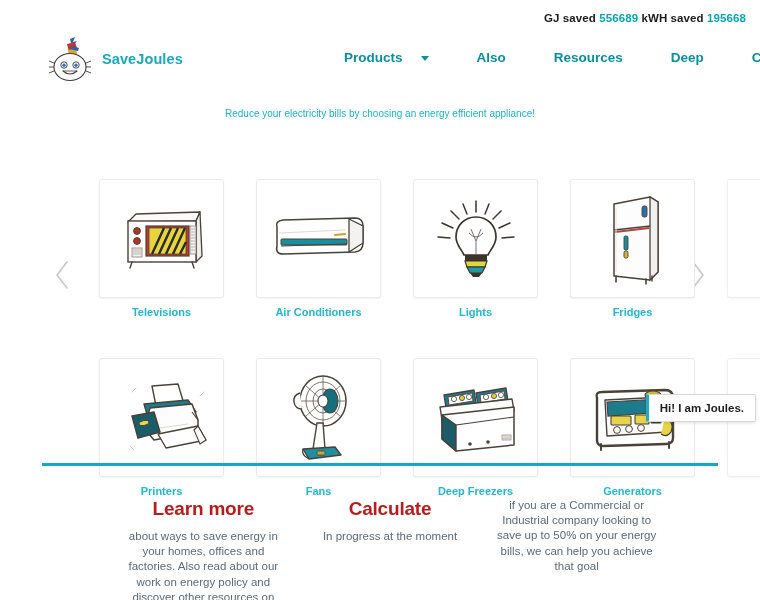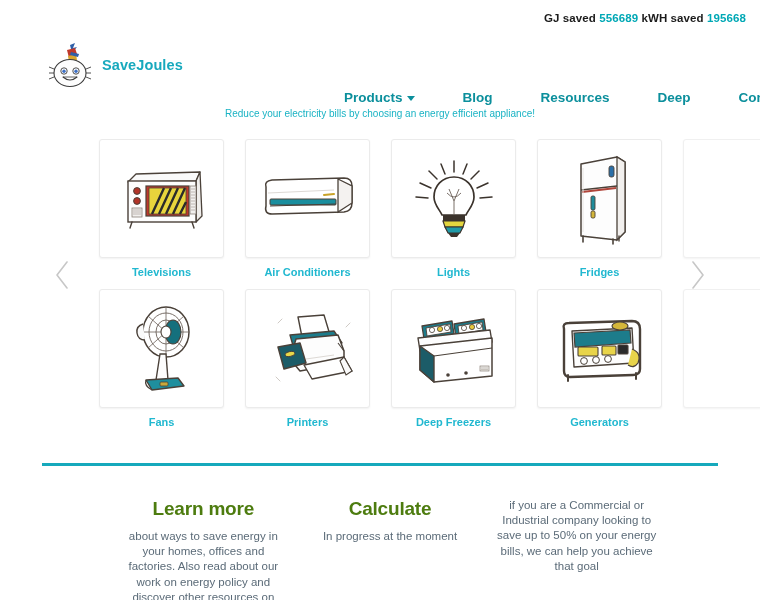--- a/index.html
+++ b/index.html
@@ -19,36 +19,36 @@
   }
   .statsbar .num { color: #00a8b5; font-weight: bold; }
   .statsbar .lbl { color: #1b1b1b; font-weight: bold; }
 
   
   .header {
     position: absolute; top: 30px; left: 0; right: 0;
     height: 52px;
   }
   .brand {
-    position: absolute; left: 48px; top: 12px;
+    position: absolute; left: 48px; top: 6px;
     display: flex; align-items: center; gap: 10px;
   }
   .brand-logo { width: 44px; height: 46px; display:block; }
   .brand-name {
     font-size: 14.5px; font-weight: bold; color: #17a9bd;
     letter-spacing: .1px;
   }
   .nav {
     position: absolute; left: 320px; top: 16px;
     display: flex; align-items: center; gap: 0;
   }
   .nav-item {
     font-size: 13.5px; font-weight: bold; color: #0b8f9c;
     padding: 4px 24px; cursor: pointer; white-space: nowrap;
-    display: flex; align-items: center; gap: 4px; margin-top: 40px;
+    display: flex; align-items: center; gap: 18px;
   }
   .caret {
     width: 0; height: 0; display:inline-block;
     border-left: 4px solid transparent;
     border-right: 4px solid transparent;
     border-top: 5px solid #0b8f9c;
     position: relative; top: 1px;
   }
 
   
@@ -64,21 +64,21 @@
   }
   .arrow {
     position: absolute; top: 122px; width: 22px; height: 34px;
     cursor: pointer; opacity: .55;
   }
   .arrow.left  { left: 4px; }
   .arrow.right { right: 4px; }
   .arrow svg { display: block; }
 
   .rows { position: absolute; left: 51px; top: 3px; width: 570px; }
-  .row { display: flex; gap: 21px; margin-bottom: 11px; }
+  .row { display: flex; gap: 32px; margin-bottom: 11px; margin-top: 40px; }
 
   .card-wrap { width: 125px; }
   .card {
     width: 125px; height: 119px; background: #fff;
     border: 1px solid #ebebeb; border-radius: 3px;
     box-shadow: 0 1px 2px rgba(0,0,0,.055);
     display: flex; align-items: center; justify-content: center;
     cursor: pointer; overflow: hidden;
   }
   .card svg { display: block; }
@@ -99,21 +99,21 @@
     height: 3px; background: #16a9bc; border: 0;
   }
 
   
   .cols {
     position: absolute; top: 498px; left: 110px; width: 560px;
     display: flex; gap: 0;
   }
   .col { flex: 1 1 0; text-align: center; padding: 0 12px; }
   .col-title {
-    font-size: 19px; font-weight: bold; color: #4d7c0f;
+    font-size: 19px; font-weight: bold; color: #b91c1c;
     letter-spacing: -.2px; margin-bottom: 9px;
   }
   .col-body {
     font-size: 11.5px; color: #5b6b78; line-height: 1.32;
   }
   .col-note {
     font-size: 11.5px; color: #5b6b78; line-height: 1.32; margin-top: 9px;
   }
 
   
@@ -167,21 +167,21 @@
         </svg>
       </span>
       <span class="brand-name">SaveJoules</span>
     </div>
 
     <nav class="nav">
       <div class="nav-item">
         <span>Products</span>
         <span class="caret"></span>
       </div>
-      <div class="nav-item">Blog</div>
+      <div class="nav-item">Also</div>
       <div class="nav-item">Resources</div>
       <div class="nav-item">Deep</div>
       <div class="nav-item">Contact</div>
     </nav>
   </div>
 
   <div class="headline">Reduce your electricity bills by choosing an energy efficient appliance!</div>
 
   <div class="carousel">
 
@@ -288,56 +288,56 @@
         </div>
 
         <div class="card-partial"></div>
       </div>
 
       <div class="row">
 
         <div class="card-wrap">
           <div class="card">
             <span>
+              <svg width="96" height="80" viewBox="0 0 96 80" xmlns="http://www.w3.org/2000/svg">
+                <path d="M38 8 L64 6 L70 26 L42 28 Z" fill="#ffffff" stroke="#4a4139" stroke-width="1.4" stroke-linejoin="round"></path>
+                <path d="M30 26 L74 22 L82 34 L34 40 Z" fill="#1d7c8b" stroke="#4a4139" stroke-width="1.4" stroke-linejoin="round"></path>
+                <path d="M36 30 L78 26 L84 42 L84 54 L40 62 L30 50 Z" fill="#fdfdfd" stroke="#4a4139" stroke-width="1.5" stroke-linejoin="round"></path>
+                <path d="M18 38 L40 34 L46 54 L24 60 Z" fill="#1c5c68" stroke="#4a4139" stroke-width="1.5" stroke-linejoin="round"></path>
+                <ellipse cx="30" cy="45" rx="5" ry="2.4" fill="#e8d84a" stroke="#4a4139" stroke-width=".9" transform="rotate(-10 30 45)"></ellipse>
+                <path d="M44 56 L84 48 L92 62 L52 70 Z" fill="#ffffff" stroke="#4a4139" stroke-width="1.4" stroke-linejoin="round"></path>
+                <path d="M84 48 L92 62 L86 66 L80 52 Z" fill="#fafafa" stroke="#4a4139" stroke-width="1.1"></path>
+                <path d="M78 34 L84 42" stroke="#4a4139" stroke-width="1.1"></path>
+                <path d="M46 50 L74 46" stroke="#ddd9d5" stroke-width="1"></path>
+                <path d="M18 14 L22 10 M86 18 L90 14 M16 68 L20 72" stroke="#cfcac5" stroke-width="1" stroke-linecap="round"></path>
+              </svg>
+            </span>
+          </div>
+          <div class="card-label">Printers</div>
+        </div>
+
+        <div class="card-wrap">
+          <div class="card">
+            <span>
               <svg width="72" height="94" viewBox="0 0 72 94" xmlns="http://www.w3.org/2000/svg">
                 <ellipse cx="40" cy="30" rx="23" ry="25" fill="#ffffff" stroke="#4a4139" stroke-width="1.5"></ellipse>
                 <ellipse cx="40" cy="30" rx="17" ry="19" fill="none" stroke="#6b6058" stroke-width=".9"></ellipse>
                 <ellipse cx="40" cy="30" rx="10" ry="12" fill="none" stroke="#6b6058" stroke-width=".9"></ellipse>
                 <path d="M40 5 L40 55 M22 14 L58 46 M22 46 L58 14 M17 30 L63 30" stroke="#6b6058" stroke-width=".8"></path>
                 <ellipse cx="47" cy="30" rx="8" ry="12" fill="#15707d" stroke="#4a4139" stroke-width="1.1"></ellipse>
                 <ellipse cx="40" cy="30" rx="5" ry="6" fill="#ffffff" stroke="#4a4139" stroke-width="1.1"></ellipse>
                 <path d="M17 22 Q10 24 11 31 Q12 38 19 38" fill="#fafafa" stroke="#4a4139" stroke-width="1.4"></path>
                 <path d="M34 52 L30 78 L42 78 L40 52 Z" fill="#fdfdfd" stroke="#4a4139" stroke-width="1.4"></path>
                 <path d="M20 78 L52 76 L58 84 L26 88 Z" fill="#1f8f9e" stroke="#4a4139" stroke-width="1.4" stroke-linejoin="round"></path>
                 <path d="M20 78 Q18 84 26 88" fill="none" stroke="#4a4139" stroke-width="1.3"></path>
                 <rect x="34" y="80" width="8" height="4" rx="1" fill="#c9a83a" stroke="#4a4139" stroke-width=".8"></rect>
               </svg>
             </span>
           </div>
           <div class="card-label">Fans</div>
-        </div>
-
-        <div class="card-wrap">
-          <div class="card">
-            <span>
-              <svg width="96" height="80" viewBox="0 0 96 80" xmlns="http://www.w3.org/2000/svg">
-                <path d="M38 8 L64 6 L70 26 L42 28 Z" fill="#ffffff" stroke="#4a4139" stroke-width="1.4" stroke-linejoin="round"></path>
-                <path d="M30 26 L74 22 L82 34 L34 40 Z" fill="#1d7c8b" stroke="#4a4139" stroke-width="1.4" stroke-linejoin="round"></path>
-                <path d="M36 30 L78 26 L84 42 L84 54 L40 62 L30 50 Z" fill="#fdfdfd" stroke="#4a4139" stroke-width="1.5" stroke-linejoin="round"></path>
-                <path d="M18 38 L40 34 L46 54 L24 60 Z" fill="#1c5c68" stroke="#4a4139" stroke-width="1.5" stroke-linejoin="round"></path>
-                <ellipse cx="30" cy="45" rx="5" ry="2.4" fill="#e8d84a" stroke="#4a4139" stroke-width=".9" transform="rotate(-10 30 45)"></ellipse>
-                <path d="M44 56 L84 48 L92 62 L52 70 Z" fill="#ffffff" stroke="#4a4139" stroke-width="1.4" stroke-linejoin="round"></path>
-                <path d="M84 48 L92 62 L86 66 L80 52 Z" fill="#fafafa" stroke="#4a4139" stroke-width="1.1"></path>
-                <path d="M78 34 L84 42" stroke="#4a4139" stroke-width="1.1"></path>
-                <path d="M46 50 L74 46" stroke="#ddd9d5" stroke-width="1"></path>
-                <path d="M18 14 L22 10 M86 18 L90 14 M16 68 L20 72" stroke="#cfcac5" stroke-width="1" stroke-linecap="round"></path>
-              </svg>
-            </span>
-          </div>
-          <div class="card-label">Printers</div>
         </div>
 
         <div class="card-wrap">
           <div class="card">
             <span>
               <svg width="100" height="82" viewBox="0 0 100 82" xmlns="http://www.w3.org/2000/svg">
                 <path d="M18 18 L48 13 L50 26 L20 31 Z" fill="#1d7c8b" stroke="#4a4139" stroke-width="1.3" stroke-linejoin="round"></path>
                 <path d="M22 20 L46 16 L47 24 L23 28 Z" fill="#fdfdfd" stroke="#4a4139" stroke-width=".9"></path>
                 <circle cx="28" cy="22" r="2.6" fill="#ffffff" stroke="#4a4139" stroke-width=".8"></circle>
                 <circle cx="36" cy="21" r="2.6" fill="#e8c93c" stroke="#4a4139" stroke-width=".8"></circle>
@@ -401,14 +401,15 @@
     <div class="col">
       <div class="col-title">Calculate</div>
       <div class="col-note">In progress at the moment</div>
     </div>
 
     <div class="col">
       <div class="col-body">if you are a Commercial or Industrial company looking to save up to 50% on your energy bills, we can help you achieve that goal</div>
     </div>
   </div>
 
+  <div class="chat">Hi! I am Joules.</div>
 
 </div>
 
 </body></html>

